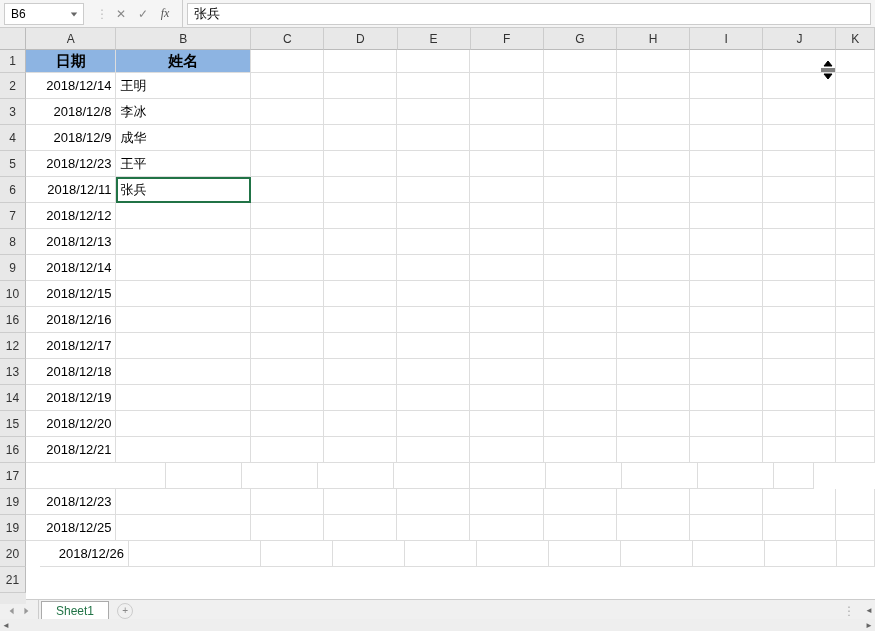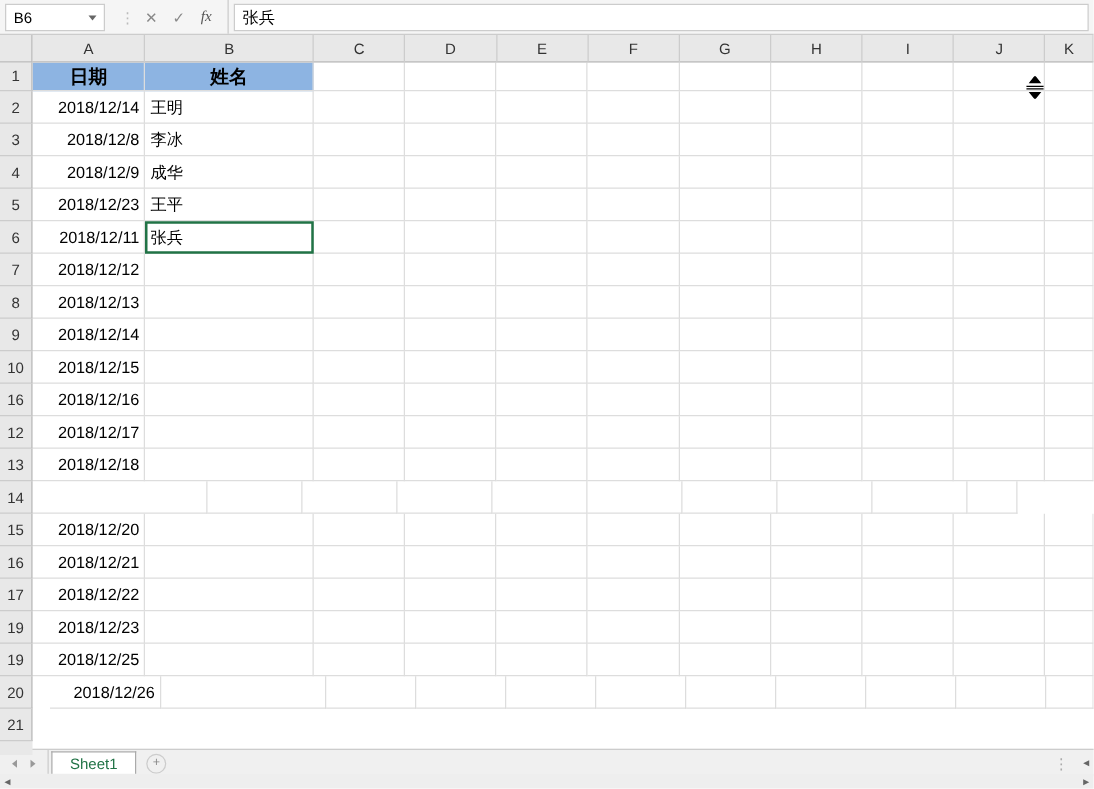--- a/index.html
+++ b/index.html
@@ -271,20 +271,21 @@
         <div class="cell" style="width: 76px; height: 26px;"></div>
         <div class="cell" style="width: 76px; height: 26px;"></div>
         <div class="cell" style="width: 76px; height: 26px;"></div>
         <div class="cell" style="width: 76px; height: 26px;"></div>
         <div class="cell" style="width: 76px; height: 26px;"></div>
         <div class="cell" style="width: 76px; height: 26px;"></div>
         <div class="cell" style="width: 76px; height: 26px;"></div>
         <div class="cell" style="width: 40px; height: 26px;"></div>
       </div>
       <div class="row">
+        <div class="cell right" style="width: 94px; height: 26px;">2018/12/19</div>
         <div class="cell" style="width: 140px; height: 26px;"></div>
         <div class="cell" style="width: 76px; height: 26px;"></div>
         <div class="cell" style="width: 76px; height: 26px;"></div>
         <div class="cell" style="width: 76px; height: 26px;"></div>
         <div class="cell" style="width: 76px; height: 26px;"></div>
         <div class="cell" style="width: 76px; height: 26px;"></div>
         <div class="cell" style="width: 76px; height: 26px;"></div>
         <div class="cell" style="width: 76px; height: 26px;"></div>
         <div class="cell" style="width: 76px; height: 26px;"></div>
         <div class="cell" style="width: 40px; height: 26px;"></div>
@@ -309,21 +310,20 @@
         <div class="cell" style="width: 76px; height: 26px;"></div>
         <div class="cell" style="width: 76px; height: 26px;"></div>
         <div class="cell" style="width: 76px; height: 26px;"></div>
         <div class="cell" style="width: 76px; height: 26px;"></div>
         <div class="cell" style="width: 76px; height: 26px;"></div>
         <div class="cell" style="width: 76px; height: 26px;"></div>
         <div class="cell" style="width: 76px; height: 26px;"></div>
         <div class="cell" style="width: 40px; height: 26px;"></div>
       </div>
       <div class="row">
-        <div class="cell right" style="width: 94px; height: 26px;">2018/12/22</div>
         <div class="cell" style="width: 140px; height: 26px;"></div>
         <div class="cell" style="width: 76px; height: 26px;"></div>
         <div class="cell" style="width: 76px; height: 26px;"></div>
         <div class="cell" style="width: 76px; height: 26px;"></div>
         <div class="cell" style="width: 76px; height: 26px;"></div>
         <div class="cell" style="width: 76px; height: 26px;"></div>
         <div class="cell" style="width: 76px; height: 26px;"></div>
         <div class="cell" style="width: 76px; height: 26px;"></div>
         <div class="cell" style="width: 76px; height: 26px;"></div>
         <div class="cell" style="width: 40px; height: 26px;"></div>

